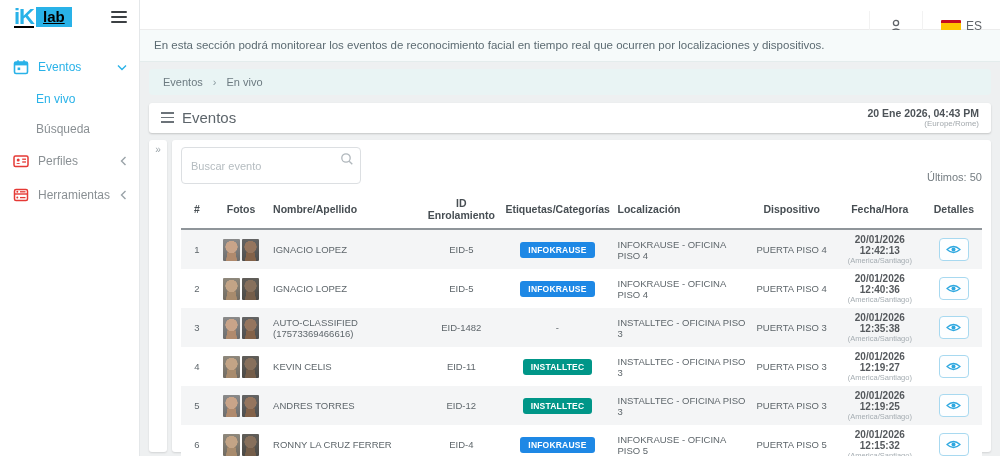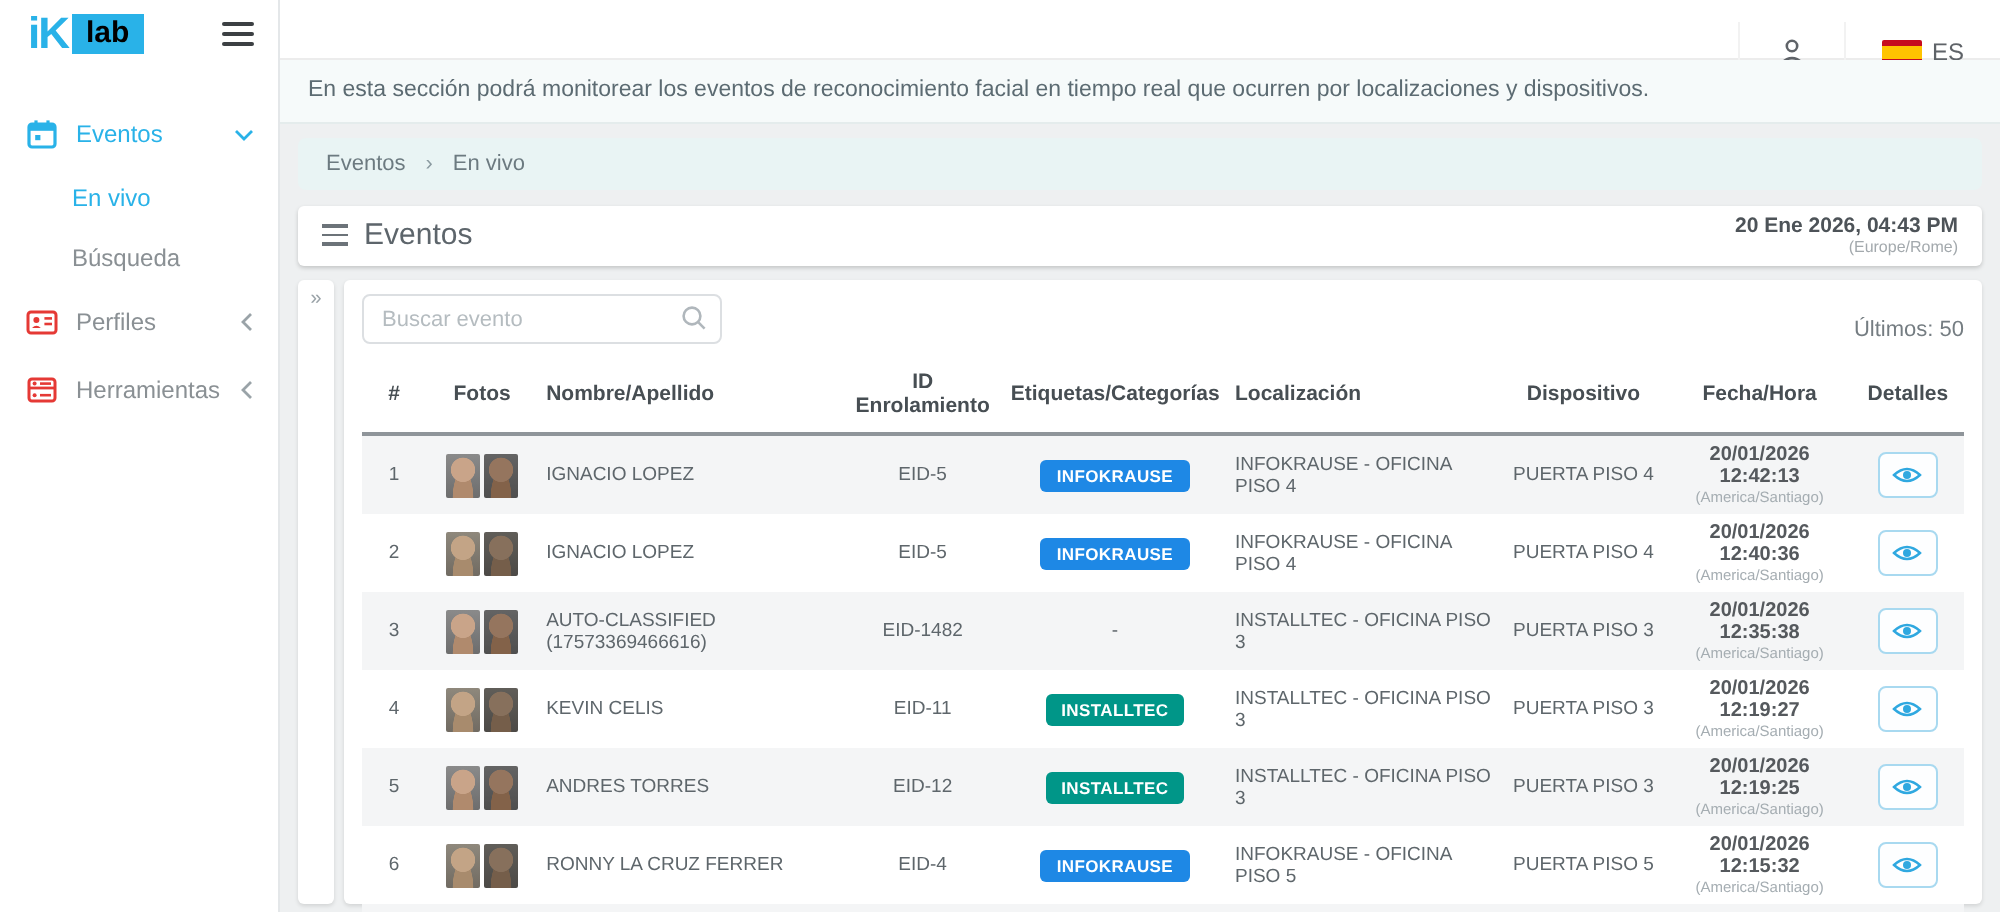--- a/index.html
+++ b/index.html
@@ -4,21 +4,21 @@
 <style>
   * { margin:0; padding:0; box-sizing:border-box; }
   html,body { width:1000px; height:456px; overflow:hidden;
     font-family:"Liberation Sans", sans-serif; background:#eef0f1; }
 
   
   .sidebar { position:absolute; left:0; top:0; width:140px; height:456px;
     background:#ffffff; border-right:1px solid #e4e7e9; z-index:5; }
   .logo-row { height:34px; display:flex; align-items:center; justify-content:space-between;
     padding:4px 12px 4px 14px; }
-  .logo { display:flex; align-items:center; cursor:pointer; }
+  .logo { display:flex; align-items:center; cursor:pointer;text-decoration:underline; }
   .logo-ik { color:#29b2e8; font-weight:bold; font-size:22px; line-height:20px; letter-spacing:-1px; }
   .logo-lab { background:#29b2e8; color:#000000; font-weight:bold; font-size:15px;
     padding:1px 7px 2px; margin-left:2px; line-height:17px; }
   .hamburger { width:16px; cursor:pointer; }
   .hamburger div { height:2px; background:#3c4043; margin:3px 0; border-radius:1px; }
   .nav { padding-top:16px; }
   .nav-item { display:flex; align-items:center; gap:9px; padding:9px 12px 9px 13px;
     font-size:12px; color:#8a9094; cursor:pointer; }
   .nav-item.active { color:#29b2e8; }
   .nav-sub { padding:8px 12px 8px 36px; font-size:12px; color:#8a9094; cursor:pointer; }
@@ -56,21 +56,21 @@
 
   .content-row { flex:1; display:flex; gap:5px; margin:7px 9px 4px; min-height:0; }
   .collapse-strip { width:18px; background:#fff; border-radius:3px;
     box-shadow:0 1px 2px rgba(0,0,0,.12); text-align:center; padding-top:4px;
     font-size:10px; color:#9aa3a8; cursor:pointer; }
   .card { flex:1; background:#fff; border-radius:3px; box-shadow:0 1px 2px rgba(0,0,0,.12);
     padding:7px 9px 8px; display:flex; flex-direction:column; min-width:0; }
 
   .toolbar { display:flex; justify-content:space-between; align-items:flex-end; margin-bottom:7px; }
   .search-wrap { position:relative; width:180px; }
-  .search-wrap input { width:100%; height:25px; border:1px solid #dcdfe2; border-radius:4px;
+  .search-wrap input { width:100%; height:37px; border:1px solid #dcdfe2; border-radius:4px;
     padding:0 26px 0 9px; font-size:11px; color:#555; outline:none;
     font-family:"Liberation Sans",sans-serif; }
   .search-wrap input::placeholder { color:#b5bcc0; }
   .search-icon { position:absolute; right:7px; top:5px; }
   .latest { font-size:11px; color:#757d82; padding-bottom:1px; }
 
   table { width:100%; border-collapse:collapse; table-layout:fixed; }
   thead th { font-size:10.5px; font-weight:bold; color:#474e53; padding:6px 4px 7px;
     border-bottom:2px solid #8f959a; text-align:center; }
   thead th.al { text-align:left; }

